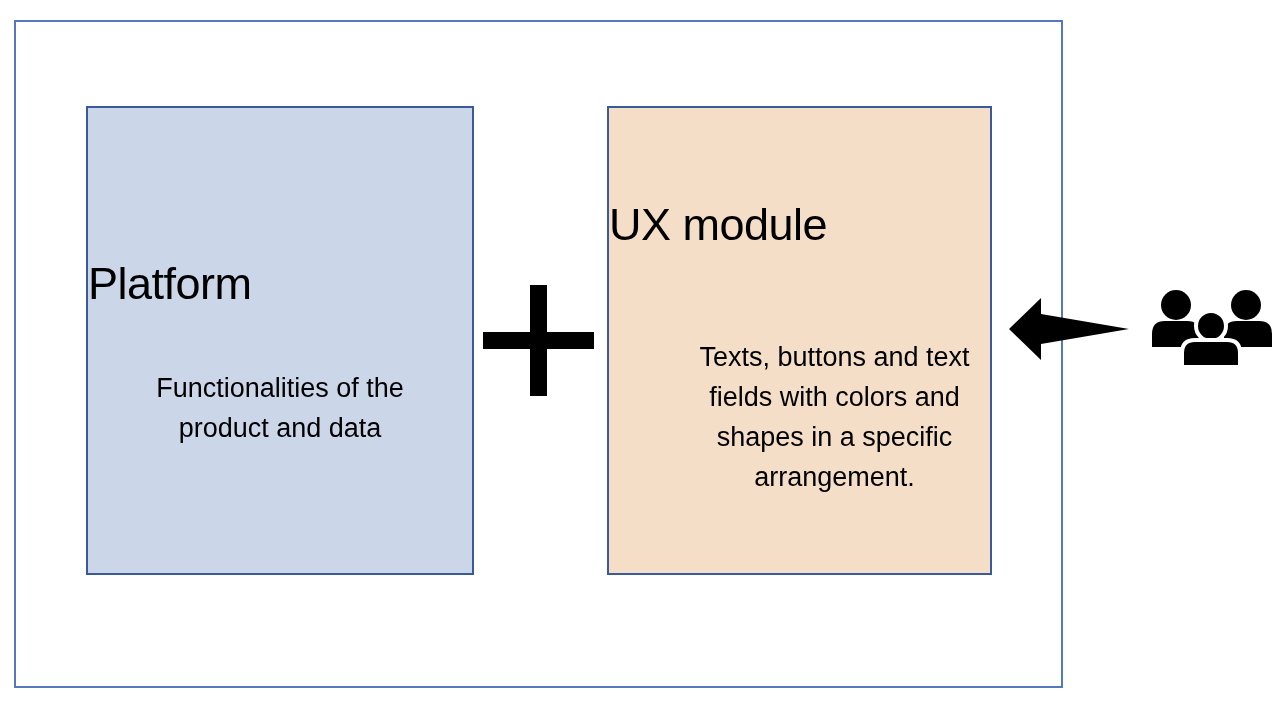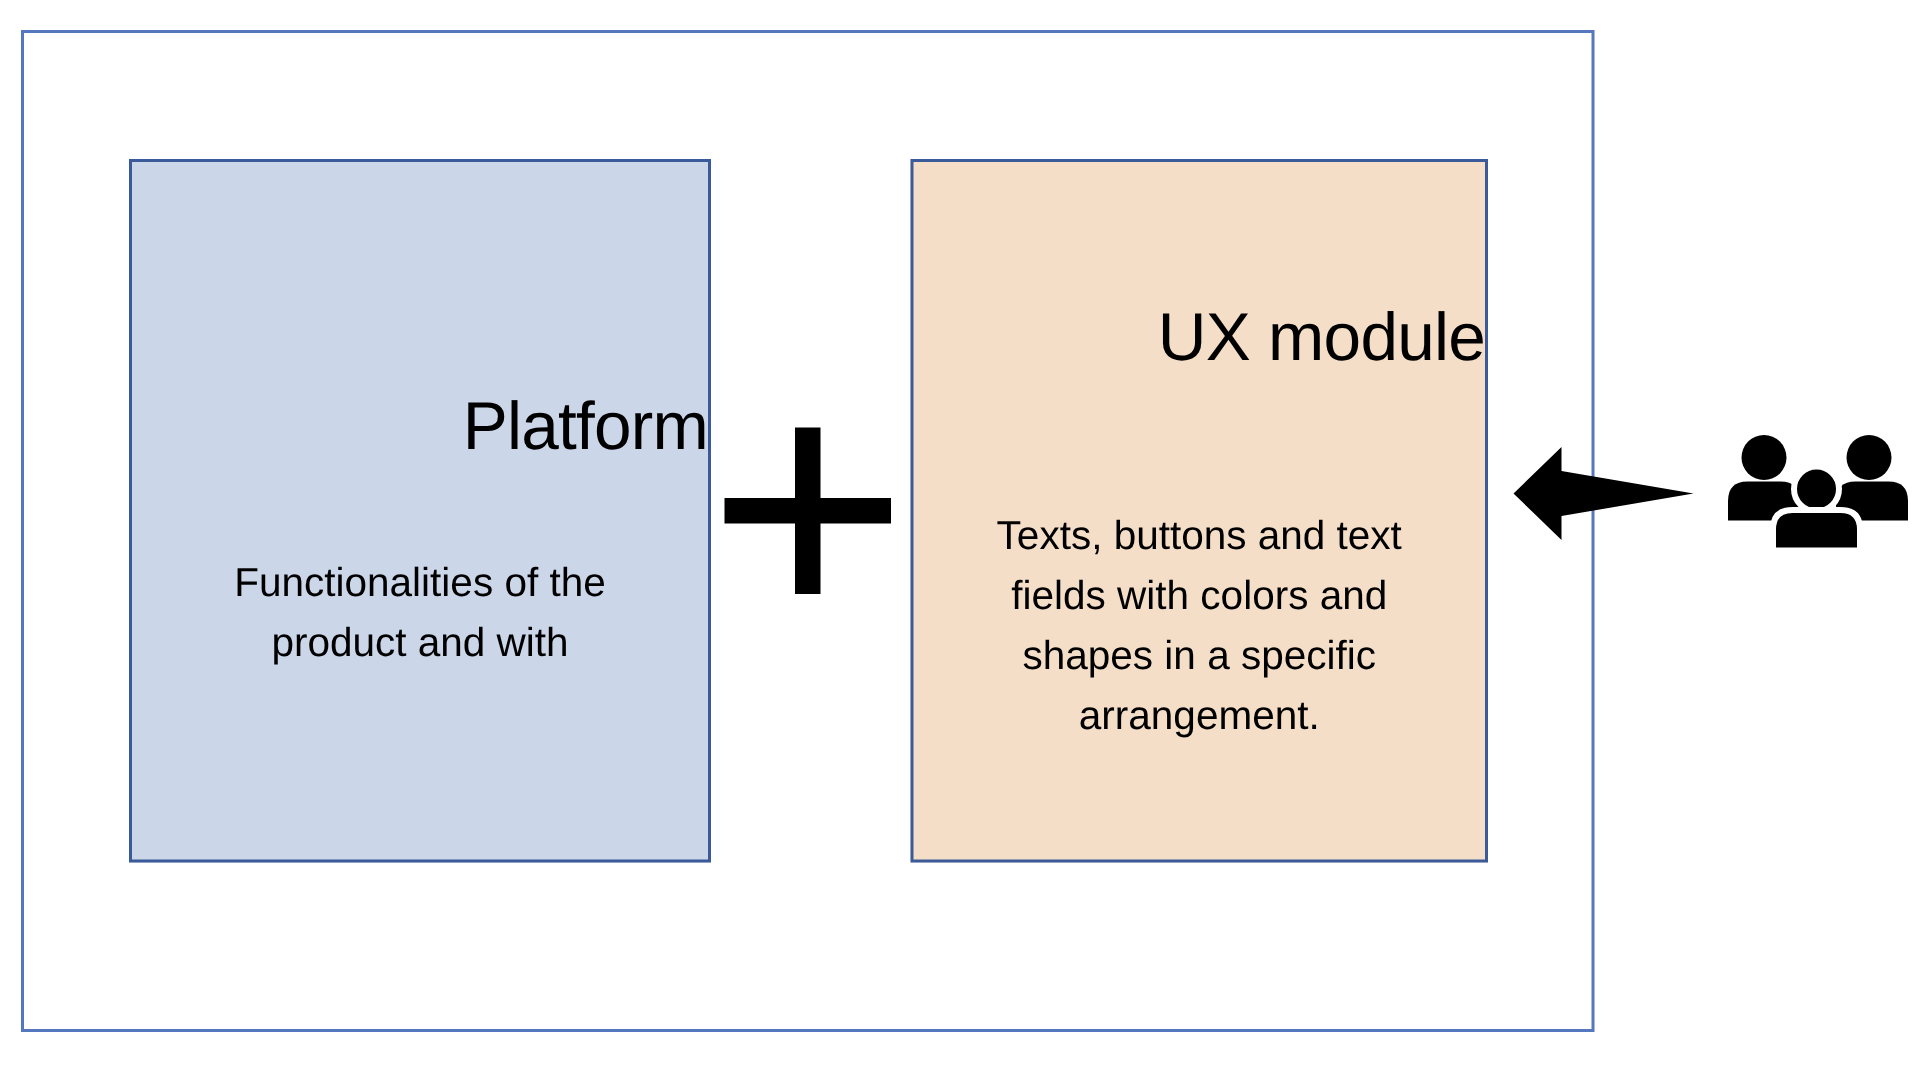--- a/index.html
+++ b/index.html
@@ -37,41 +37,41 @@
   }
   .box-ux {
     left: 607px;
     width: 381px;
     background: var(--ux_fill, #f5dec7);
   }
   .box-title {
     position: absolute;
     left: 0;
     width: 100%;
-    text-align: right;
+    text-align: left;
     font-size: 45px;
     line-height: 52px;
     color: var(--text_color, #000000);
     letter-spacing: -0.5px;
     white-space: nowrap;
   }
   .box-platform .box-title { top: 150px; }
   .box-ux .box-title { top: 91px; }
   .box-body {
     position: absolute;
     left: 0;
     width: 100%;
     text-align: center;
     font-size: 27px;
     line-height: 40px;
     color: var(--text_color, #000000);
     white-space: pre-line;
   }
   .box-platform .box-body { top: 260px; }
-  .box-ux .box-body { top: 229px; }
+  .box-ux .box-body { top: 229px; padding-left: 35px; }
 
   
   .plus {
     position: absolute;
     left: 483px;
     top: 285px;
     width: 111px;
     height: 111px;
   }
   .plus .bar-v {
@@ -111,21 +111,21 @@
 </head>
 <body>
 
 <div class="canvas">
 
   <div class="outer-frame"></div>
 
   <div class="box box-platform">
     <div class="box-title">Platform</div>
     <div class="box-body">Functionalities of the
-product and with</div>
+product and data</div>
   </div>
 
   <div class="plus">
     <div class="bar-v"></div>
     <div class="bar-h"></div>
   </div>
 
   <div class="box box-ux">
     <div class="box-title">UX module</div>
     <div class="box-body">Texts, buttons and text

